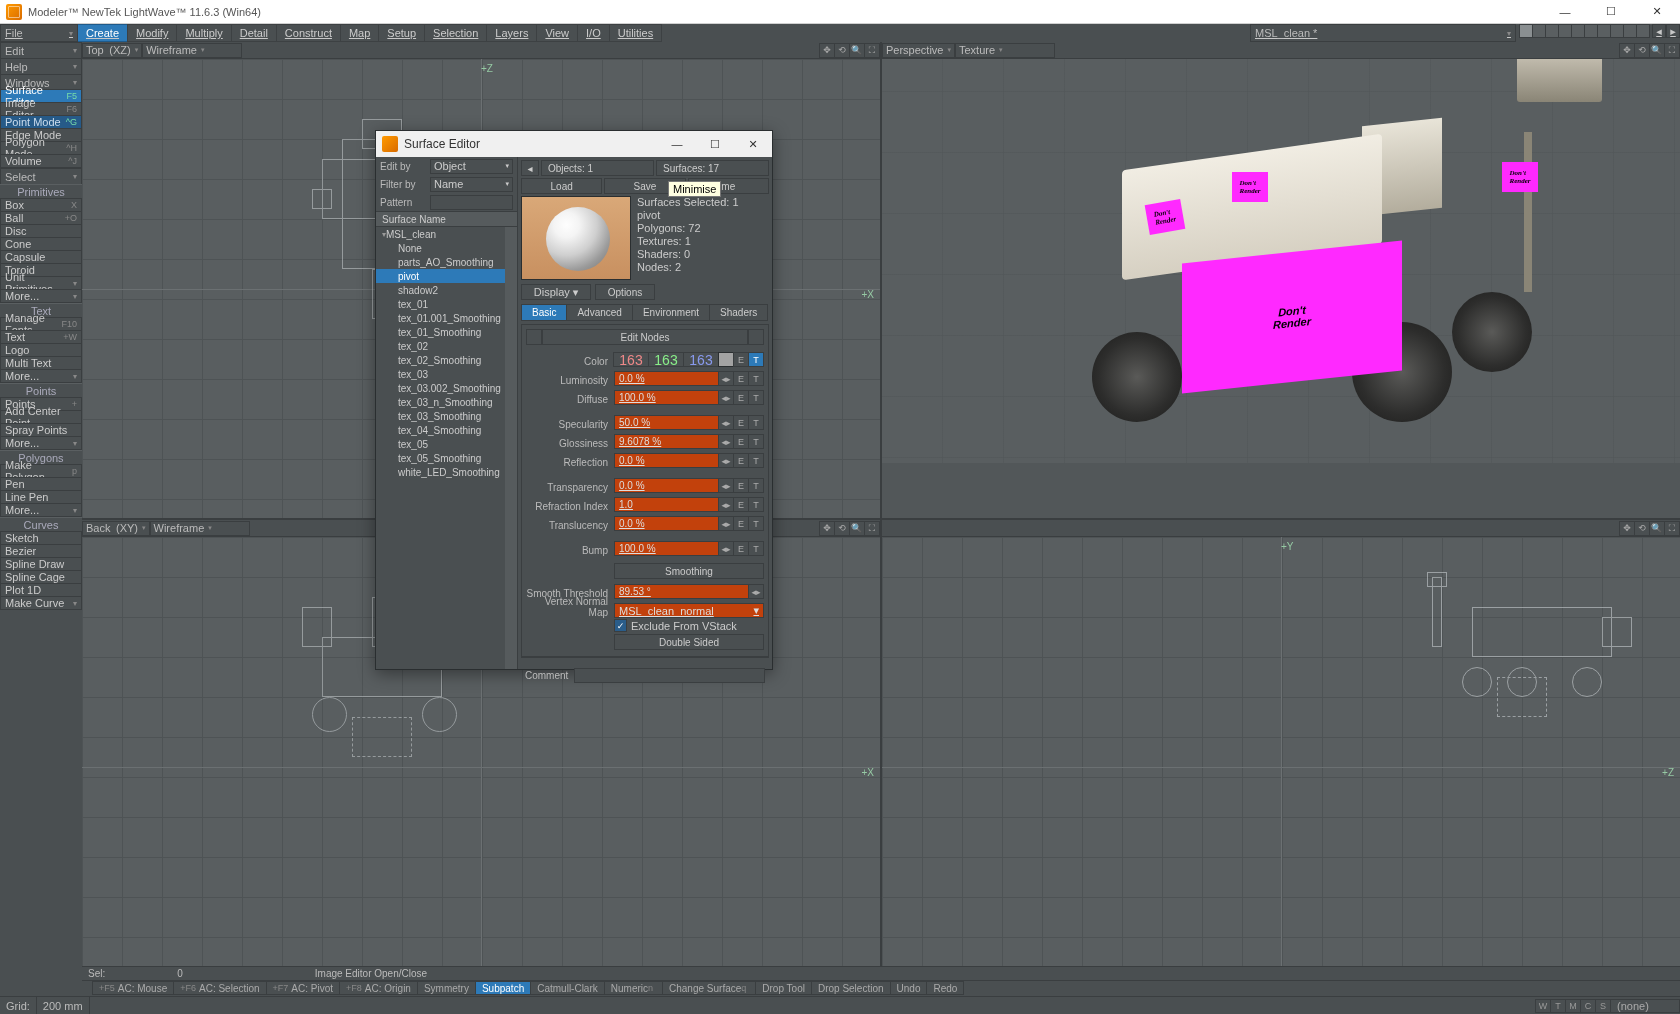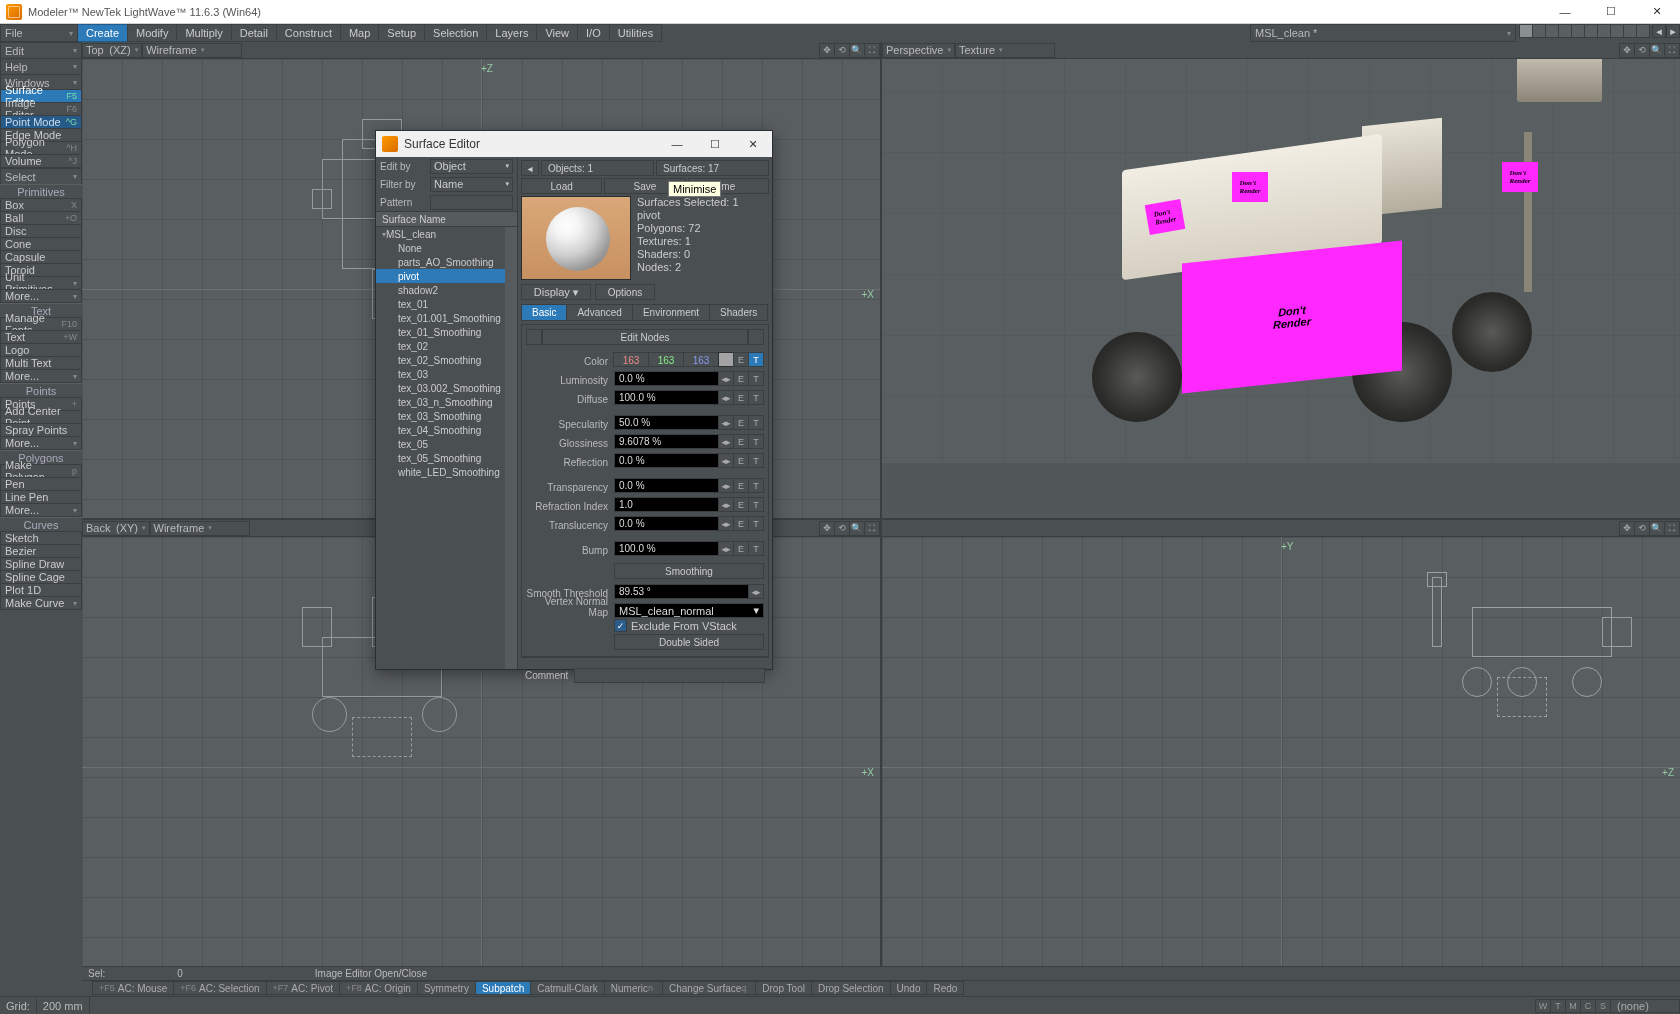--- a/index.html
+++ b/index.html
@@ -7,21 +7,21 @@
 
 
 .titlebar { height:24px; background:#fff; display:flex; align-items:center; padding-left:6px; border-bottom:1px solid #d0d0d0;}
 .titlebar .app-icon { width:16px; height:16px; background:linear-gradient(135deg,#ff9a00,#d96b00); border-radius:2px; margin-right:6px; position:relative; }
 .titlebar .app-icon::after{content:'';position:absolute;inset:2px;border:1px solid rgba(255,255,255,.5);border-radius:1px;}
 .titlebar .title { color:#555; }
 .titlebar .win-controls { margin-left:auto; display:flex; }
 .titlebar .win-btn { width:46px; height:24px; display:flex; align-items:center; justify-content:center; color:#333; }
 
 
-.menu-row { height:18px; background:#4a4f51; display:flex; align-items:stretch; }
+.menu-row { height:18px; background:#4a4f51; display:flex; align-items:stretch;text-decoration:underline; }
 .menu-row .mdrop { width:78px; background:#4a4f51; border:1px solid #3a3e40; display:flex; align-items:center; padding:0 4px; color:#bbb; position:relative;}
 .menu-row .mdrop .tri{ margin-left:auto; font-size:8px; color:#888;}
 .tab { padding:0 8px; display:flex; align-items:center; color:#ccc; border:1px solid #3d4143; background:#4a4f51; margin-left:-1px;}
 .tab.active { background:#2d7ab8; color:#fff; border-color:#1f5a8a;}
 .menu-spacer { flex:1; }
 .menu-row .objdrop { width:266px; margin-right:4px;}
 .layer-grid { display:flex; gap:0; margin-right:2px;}
 .layer-cell { width:14px; height:14px; border:1px solid #3a3e40; background:#5a5f61; margin-left:-1px;}
 .layer-cell.sel{background:#8a8f91;}
 .left-drop { height:17px; border:1px solid #3a3e40; background:#4a4f51; display:flex; align-items:center; padding:0 4px; color:#bbb; margin-bottom:-1px;gap:13px;}
@@ -100,23 +100,23 @@
 .se-disp-row{display:flex;gap:4px;margin-bottom:4px;}
 .se-tabs{display:flex;margin-bottom:3px;}
 .se-tab{padding:2px 10px;border:1px solid #3a3e40;background:#4a4f51;color:#ccc;font-size:10px;margin-right:-1px;}
 .se-tab.active{background:#2d7ab8;color:#fff;}
 .se-prop-area{border:1px solid #3a3e40;padding:4px;flex:1;}
 .se-edit-nodes{display:flex;margin-bottom:4px;}
 .se-en-btn{flex:1;height:16px;border:1px solid #3a3e40;display:flex;align-items:center;justify-content:center;font-size:10px;color:#ccc;}
 .se-en-check{width:16px;flex:none;}
 .prop-row{height:18px;display:flex;align-items:flex-end;margin-bottom:1px;}
 .prop-label{width:88px;text-align:right;padding-right:6px;color:#bbb;font-size:10px;}
-.prop-input{flex:1;height:15px;border:1px solid #3a3e40;background:#000000;color:#ddd;padding:0 4px;font-size:10px;display:flex;align-items:center;}
+.prop-input{flex:1;height:15px;border:1px solid #3a3e40;background:#c2410c;color:#ddd;padding:0 4px;font-size:10px;display:flex;align-items:center;text-decoration:underline;}
 .prop-rgb{display:flex;gap:0;flex:1;}
-.prop-rgb span{flex:1;text-align:center;height:15px;line-height:15px;border:1px solid #3a3e40;font-size:10px;margin-left:-1px;}
+.prop-rgb span{flex:1;text-align:center;height:15px;line-height:15px;border:1px solid #3a3e40;font-size:14px;margin-left:-1px;}
 .prop-rgb .r{color:#e88;}
 .prop-rgb .g{color:#8e8;}
 .prop-rgb .b{color:#89e;}
 .prop-swatch{width:16px;height:15px;background:#a3a3a3;border:1px solid #2a2e30;margin-left:-1px;}
 .prop-mini{width:16px;height:15px;border:1px solid #3a3e40;display:flex;align-items:center;justify-content:center;font-size:9px;color:#aaa;margin-left:-1px;}
 .prop-sep{height:6px;}
 .se-wide-btn{height:16px;border:1px solid #3a3e40;display:flex;align-items:center;justify-content:center;font-size:10px;color:#ccc;margin-bottom:2px;}
 .se-check-row{display:flex;align-items:center;padding-left:88px;margin-bottom:2px;font-size:10px;color:#ccc;}
 .se-check-row .cb{width:13px;height:13px;border:1px solid #3a3e40;background:#2a5d8a;margin-right:4px;display:flex;align-items:center;justify-content:center;color:#fff;font-size:9px;}
 .se-comment{display:flex;align-items:center;padding:10px 4px;border-top:1px solid #3a3e40;}

